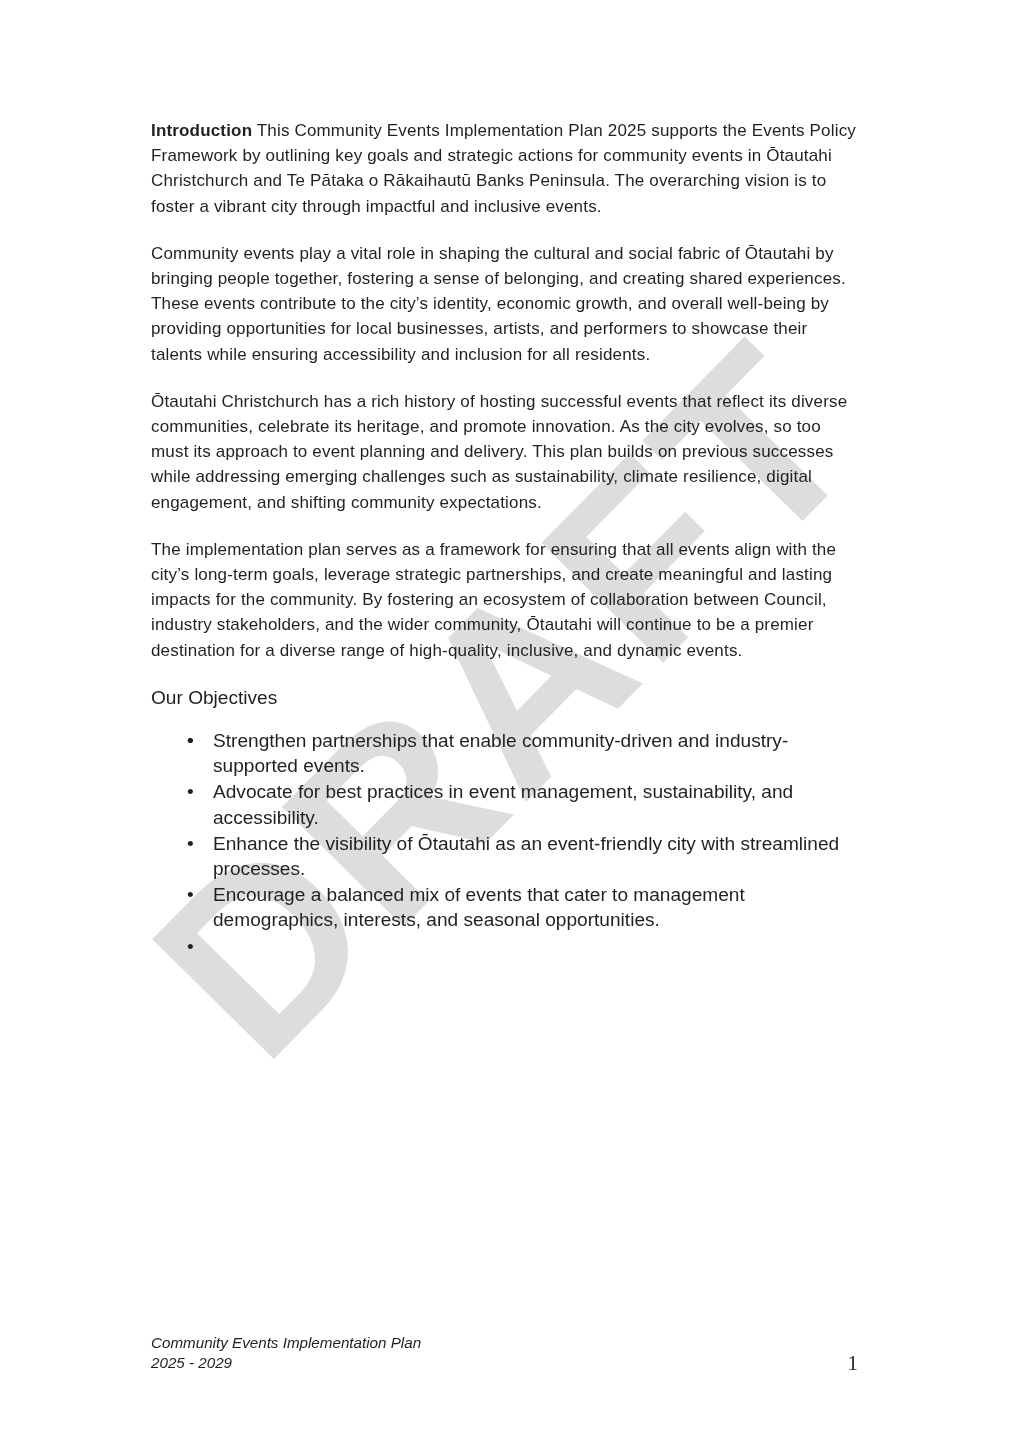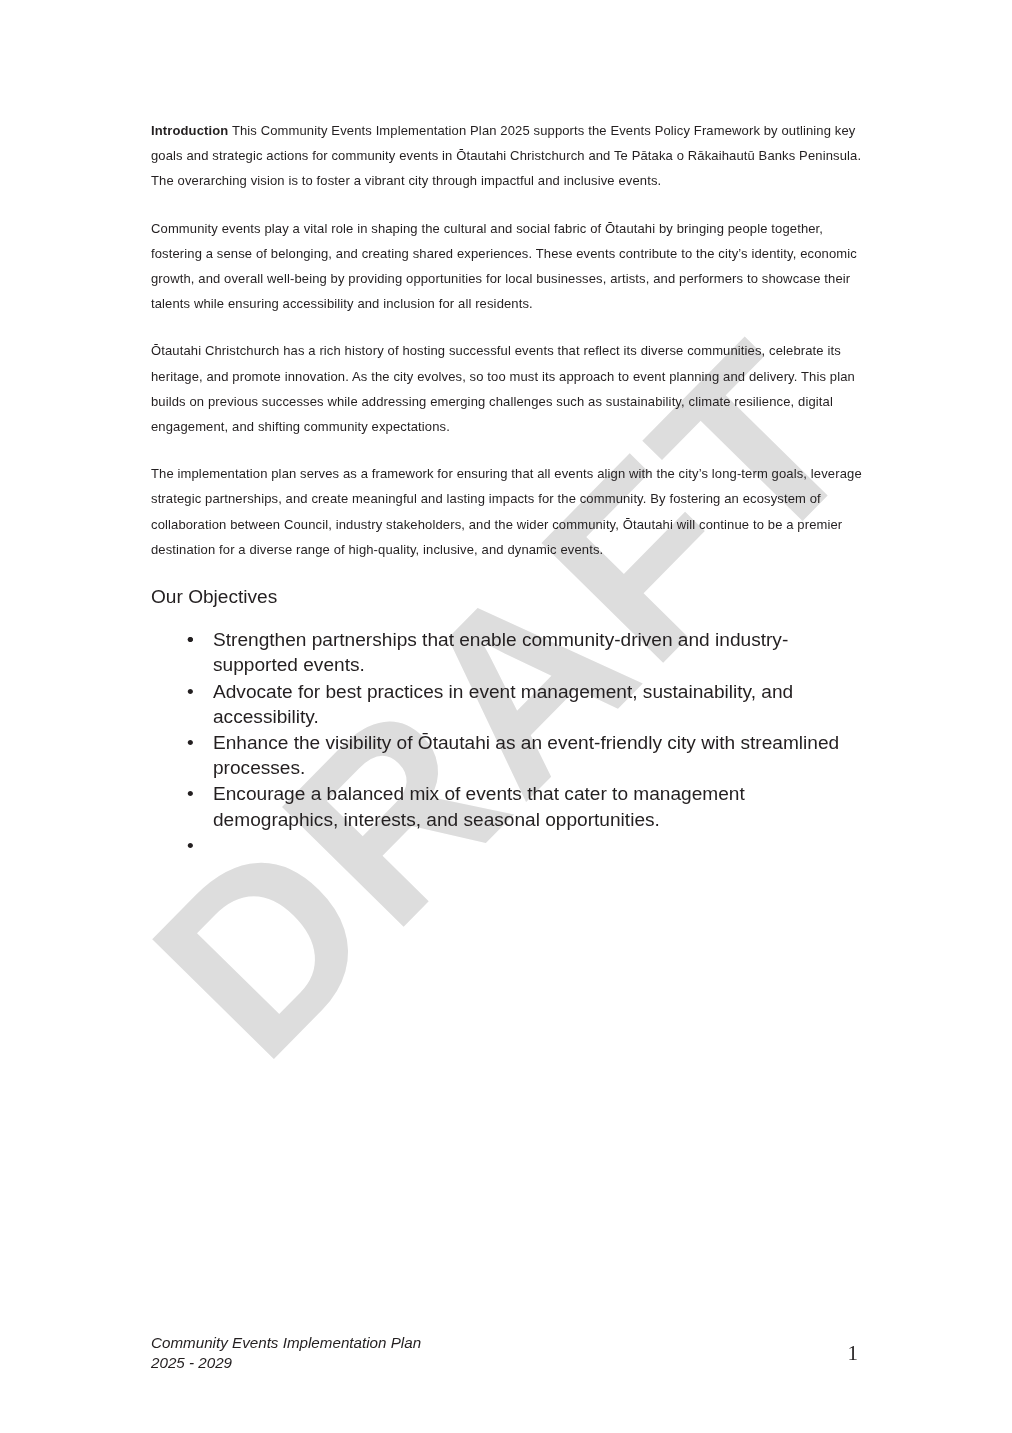--- a/index.html
+++ b/index.html
@@ -47,21 +47,21 @@
   .content {
     position: absolute;
     left: 151px;
     top: 118px;
     width: 712px;
     z-index: 2;
   }
 
   p.para {
     margin: 0 0 22px 0;
-    font-size: 13px;
+    font-size: 17px;
     line-height: 25.2px;
     color: #231f20;
     text-align: left;
     letter-spacing: 0.01em;
   }
   p.para:last-child { margin-bottom: 0; }
 
   .lead-label {
     font-weight: 700;
   }
@@ -97,21 +97,21 @@
 
   
   .footer {
     position: absolute;
     left: 151px;
     top: 1333px;
     width: 712px;
     z-index: 2;
     display: flex;
     justify-content: space-between;
-    align-items: center;
+    align-items: flex-end;
   }
   .footer-left {
     font-family: "Liberation Sans", sans-serif;
     font-style: italic;
     font-size: 15.2px;
     line-height: 20px;
     color: #231f20;
   }
   .footer-left div { white-space: nowrap; }
   .footer-page {

